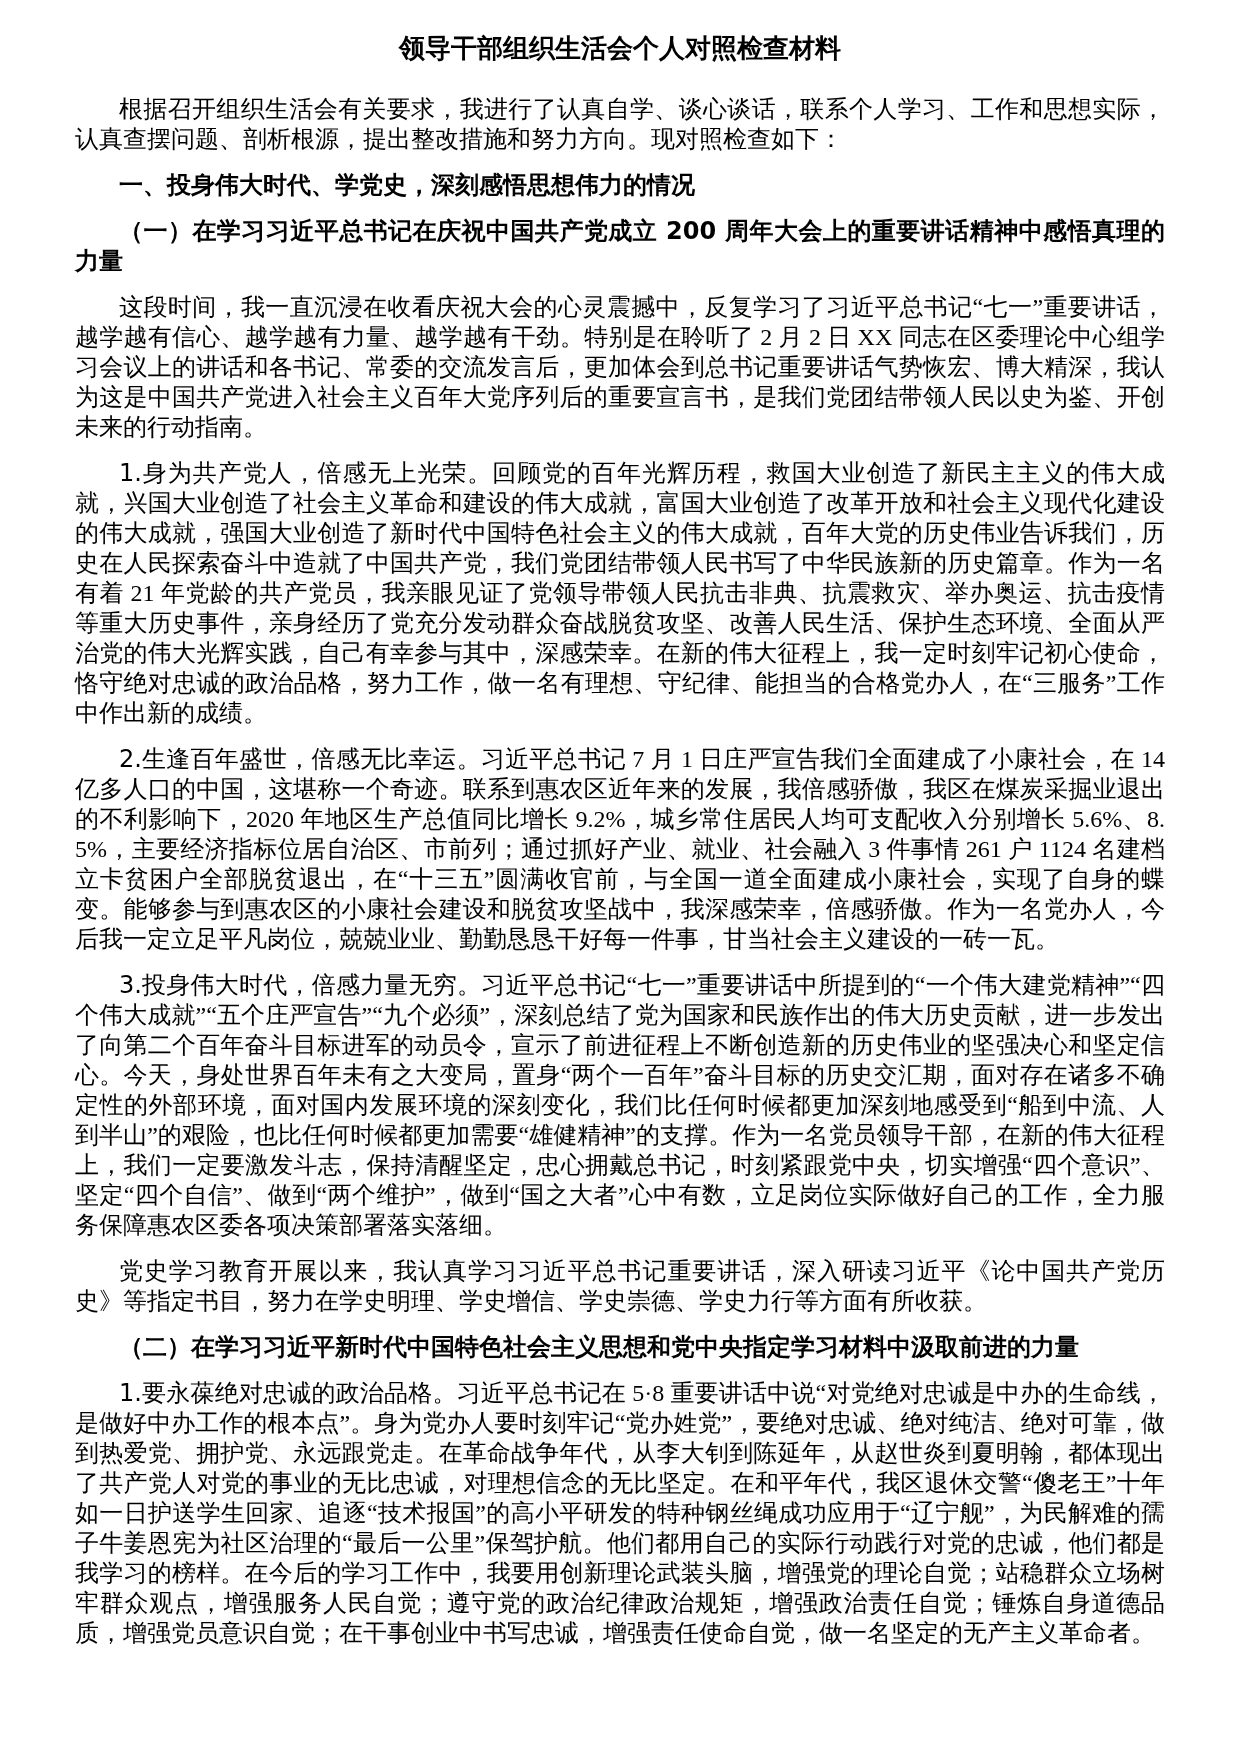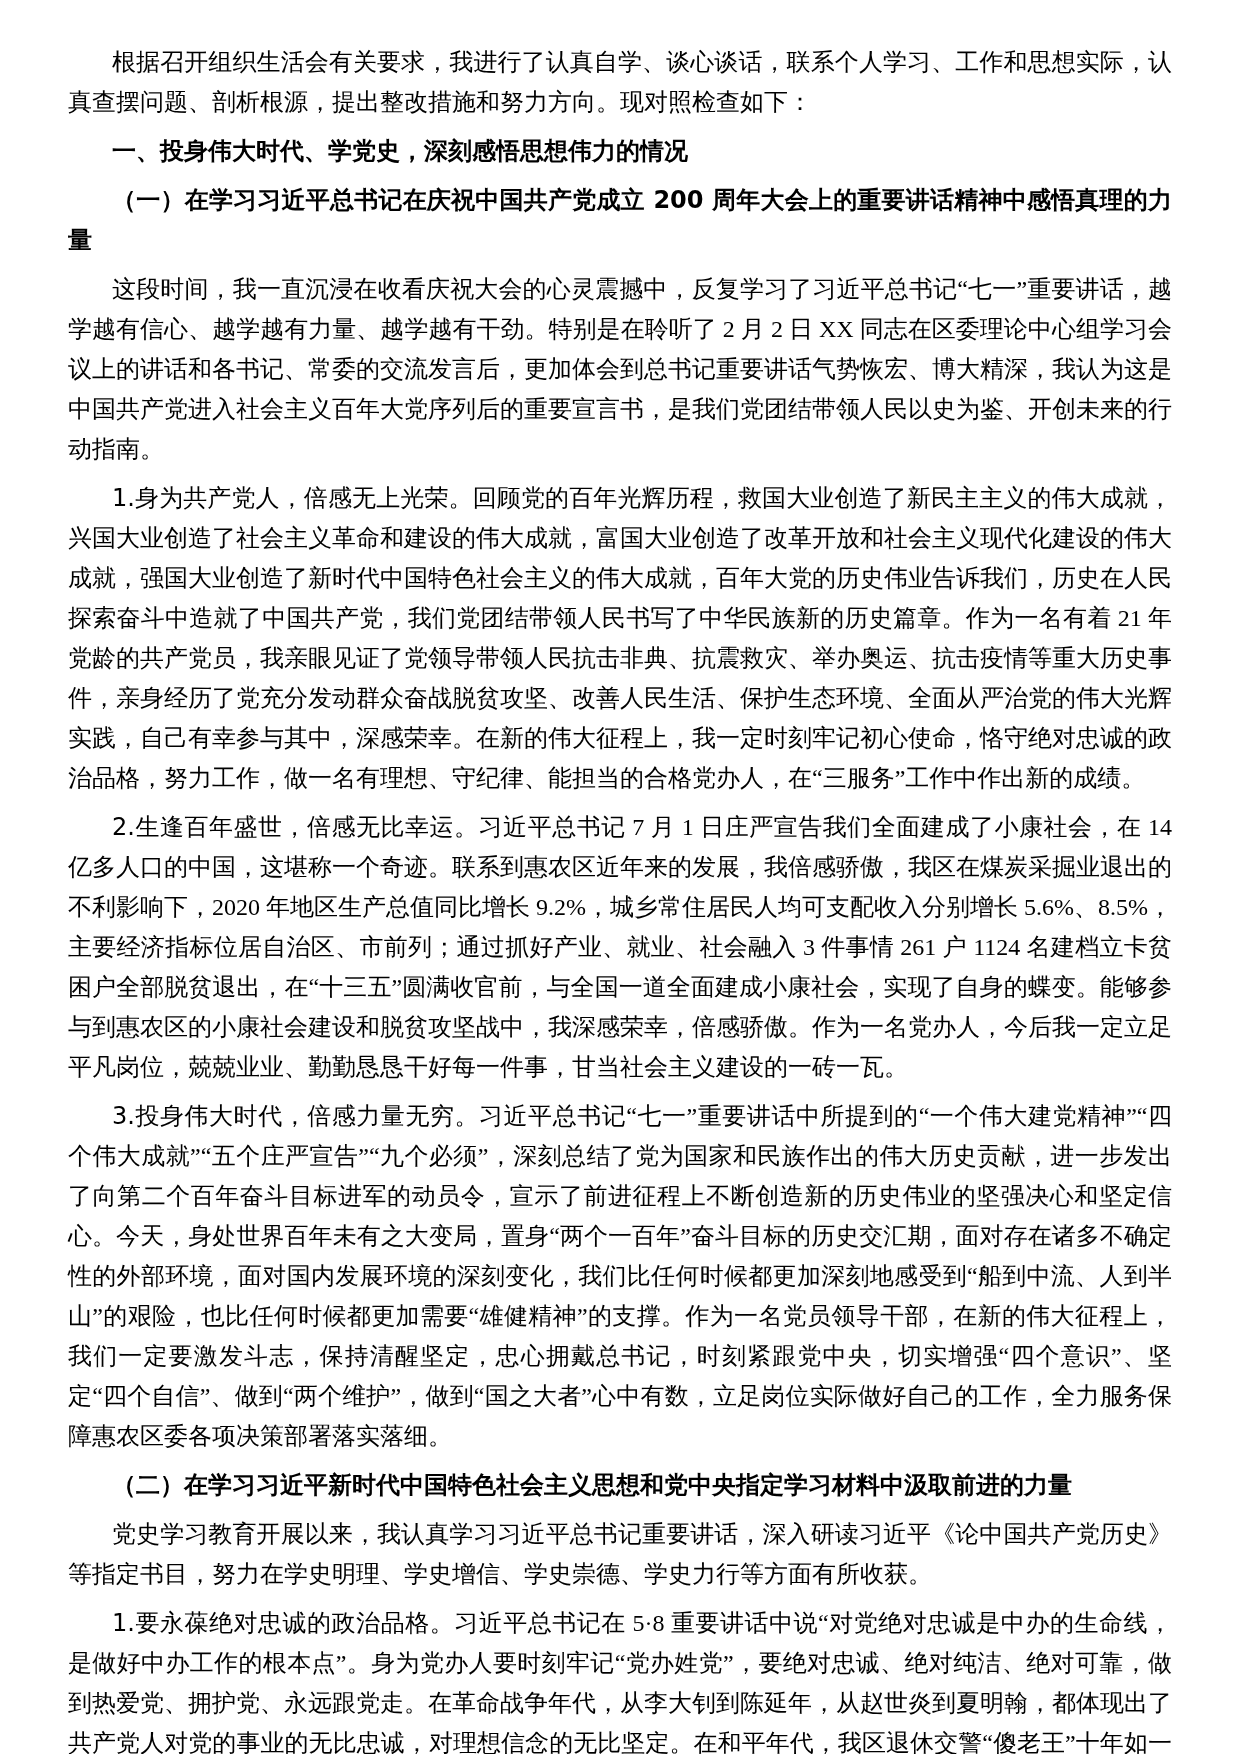--- a/index.html
+++ b/index.html
@@ -23,57 +23,58 @@
   }
   .doc-title {
     text-align: center;
     font-family: "DejaVu Sans", "Liberation Sans", sans-serif;
     font-weight: bold;
     font-size: 26px;
     line-height: 30px;
     margin: 0 0 31px 0;
   }
   .para {
-    margin: 9px;
+    margin: 16px;
     font-size: 24px;
-    line-height: 40px;
+    line-height: 30px;
     text-align: justify;
     text-indent: 44px;
     word-break: break-all;
   }
   .h-bold {
     font-family: "DejaVu Sans", "Liberation Sans", sans-serif;
     font-weight: bold;
   }
   .lead {
     font-family: "DejaVu Sans", "Liberation Sans", sans-serif;
     font-weight: normal;
   }
 </style>
 </head>
 <body>
 
 <div class="page">
 
+  <div class="doc-title"><span>领导干部组织生活会个人对照检查材料</span></div>
 
   <p class="para">根据召开组织生活会有关要求，我进行了认真自学、谈心谈话，联系个人学习、工作和思想实际，认真查摆问题、剖析根源，提出整改措施和努力方向。现对照检查如下：</p>
 
   <p class="para h-bold">一、投身伟大时代、学党史，深刻感悟思想伟力的情况</p>
 
 
   <p class="para h-bold">（一）在学习习近平总书记在庆祝中国共产党成立 200 周年大会上的重要讲话精神中感悟真理的力量</p>
 
   <p class="para">这段时间，我一直沉浸在收看庆祝大会的心灵震撼中，反复学习了习近平总书记“七一”重要讲话，越学越有信心、越学越有力量、越学越有干劲。特别是在聆听了 2 月 2 日 XX 同志在区委理论中心组学习会议上的讲话和各书记、常委的交流发言后，更加体会到总书记重要讲话气势恢宏、博大精深，我认为这是中国共产党进入社会主义百年大党序列后的重要宣言书，是我们党团结带领人民以史为鉴、开创未来的行动指南。</p>
 
   <p class="para"><span class="lead">1.身为共产党人，倍感无上光荣。</span><span>回顾党的百年光辉历程，救国大业创造了新民主主义的伟大成就，兴国大业创造了社会主义革命和建设的伟大成就，富国大业创造了改革开放和社会主义现代化建设的伟大成就，强国大业创造了新时代中国特色社会主义的伟大成就，百年大党的历史伟业告诉我们，历史在人民探索奋斗中造就了中国共产党，我们党团结带领人民书写了中华民族新的历史篇章。作为一名有着 21 年党龄的共产党员，我亲眼见证了党领导带领人民抗击非典、抗震救灾、举办奥运、抗击疫情等重大历史事件，亲身经历了党充分发动群众奋战脱贫攻坚、改善人民生活、保护生态环境、全面从严治党的伟大光辉实践，自己有幸参与其中，深感荣幸。在新的伟大征程上，我一定时刻牢记初心使命，恪守绝对忠诚的政治品格，努力工作，做一名有理想、守纪律、能担当的合格党办人，在“三服务”工作中作出新的成绩。</span></p>
 
   <p class="para"><span class="lead">2.生逢百年盛世，倍感无比幸运。</span><span>习近平总书记 7 月 1 日庄严宣告我们全面建成了小康社会，在 14 亿多人口的中国，这堪称一个奇迹。联系到惠农区近年来的发展，我倍感骄傲，我区在煤炭采掘业退出的不利影响下，2020 年地区生产总值同比增长 9.2%，城乡常住居民人均可支配收入分别增长 5.6%、8.5%，主要经济指标位居自治区、市前列；通过抓好产业、就业、社会融入 3 件事情 261 户 1124 名建档立卡贫困户全部脱贫退出，在“十三五”圆满收官前，与全国一道全面建成小康社会，实现了自身的蝶变。能够参与到惠农区的小康社会建设和脱贫攻坚战中，我深感荣幸，倍感骄傲。作为一名党办人，今后我一定立足平凡岗位，兢兢业业、勤勤恳恳干好每一件事，甘当社会主义建设的一砖一瓦。</span></p>
 
   <p class="para"><span class="lead">3.投身伟大时代，倍感力量无穷。</span><span>习近平总书记“七一”重要讲话中所提到的“一个伟大建党精神”“四个伟大成就”“五个庄严宣告”“九个必须”，深刻总结了党为国家和民族作出的伟大历史贡献，进一步发出了向第二个百年奋斗目标进军的动员令，宣示了前进征程上不断创造新的历史伟业的坚强决心和坚定信心。今天，身处世界百年未有之大变局，置身“两个一百年”奋斗目标的历史交汇期，面对存在诸多不确定性的外部环境，面对国内发展环境的深刻变化，我们比任何时候都更加深刻地感受到“船到中流、人到半山”的艰险，也比任何时候都更加需要“雄健精神”的支撑。作为一名党员领导干部，在新的伟大征程上，我们一定要激发斗志，保持清醒坚定，忠心拥戴总书记，时刻紧跟党中央，切实增强“四个意识”、坚定“四个自信”、做到“两个维护”，做到“国之大者”心中有数，立足岗位实际做好自己的工作，全力服务保障惠农区委各项决策部署落实落细。</span></p>
 
+  <p class="para">党史学习教育开展以来，我认真学习习近平总书记重要讲话，深入研读习近平《论中国共产党历史》等指定书目，努力在学史明理、学史增信、学史崇德、学史力行等方面有所收获。</p>
+
   <p class="para h-bold">（二）在学习习近平新时代中国特色社会主义思想和党中央指定学习材料中汲取前进的力量</p>
-
-  <p class="para">党史学习教育开展以来，我认真学习习近平总书记重要讲话，深入研读习近平《论中国共产党历史》等指定书目，努力在学史明理、学史增信、学史崇德、学史力行等方面有所收获。</p>
 
   <p class="para"><span class="lead">1.要永葆绝对忠诚的政治品格。</span><span>习近平总书记在 5·8 重要讲话中说“对党绝对忠诚是中办的生命线，是做好中办工作的根本点”。身为党办人要时刻牢记“党办姓党”，要绝对忠诚、绝对纯洁、绝对可靠，做到热爱党、拥护党、永远跟党走。在革命战争年代，从李大钊到陈延年，从赵世炎到夏明翰，都体现出了共产党人对党的事业的无比忠诚，对理想信念的无比坚定。在和平年代，我区退休交警“傻老王”十年如一日护送学生回家、追逐“技术报国”的高小平研发的特种钢丝绳成功应用于“辽宁舰”，为民解难的孺子牛姜恩宪为社区治理的“最后一公里”保驾护航。他们都用自己的实际行动践行对党的忠诚，他们都是我学习的榜样。在今后的学习工作中，我要用创新理论武装头脑，增强党的理论自觉；站稳群众立场树牢群众观点，增强服务人民自觉；遵守党的政治纪律政治规矩，增强政治责任自觉；锤炼自身道德品质，增强党员意识自觉；在干事创业中书写忠诚，增强责任使命自觉，做一名坚定的无产主义革命者。</span></p>
 
 
 </div>
 
 </body></html>

